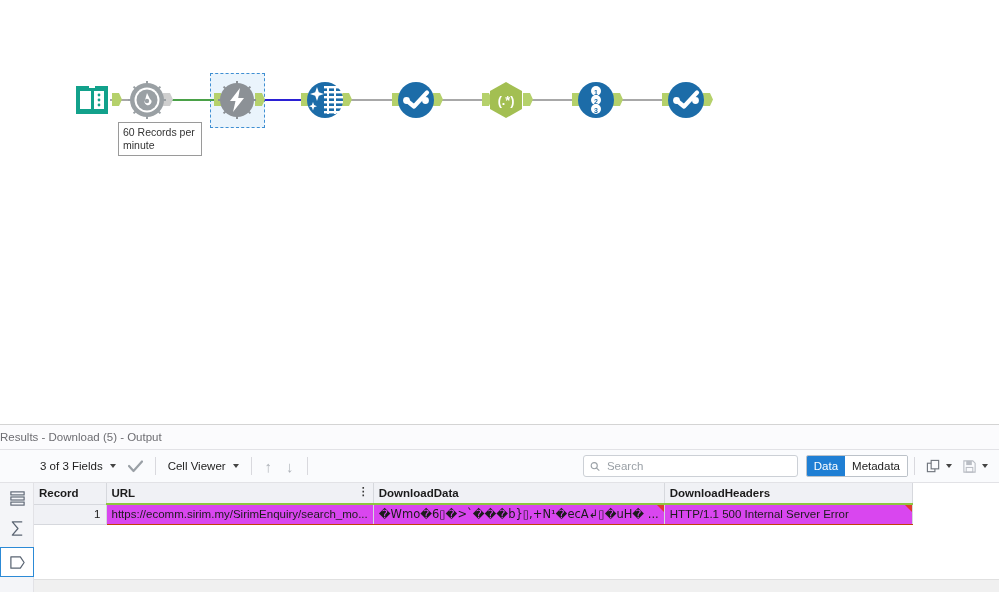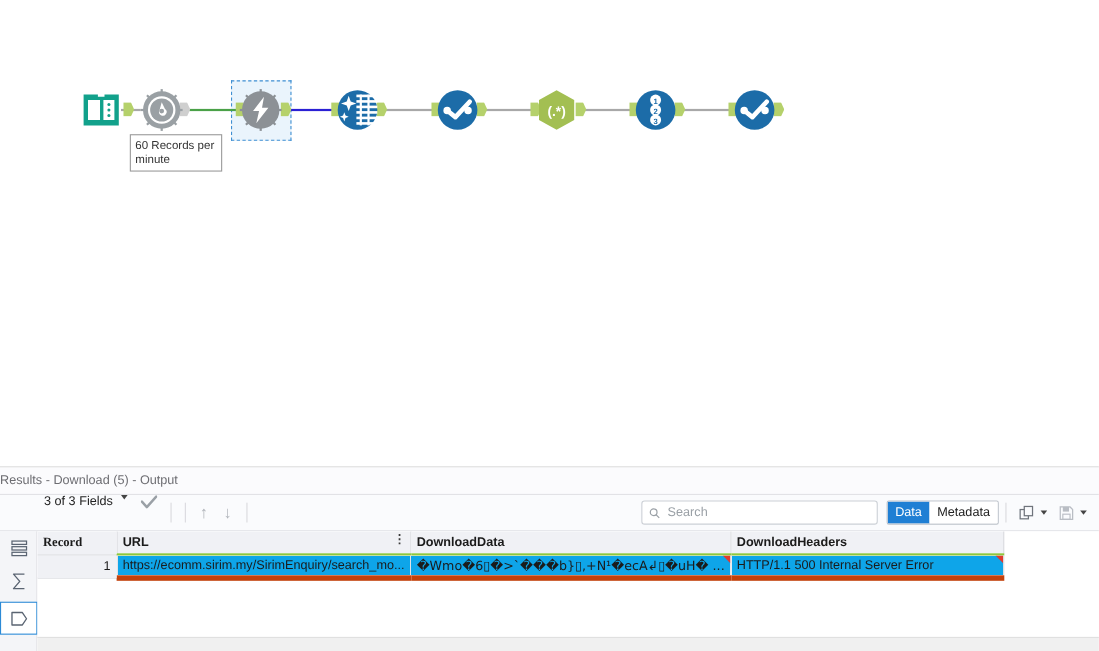--- a/index.html
+++ b/index.html
@@ -83,21 +83,21 @@
 
   #toolbar {
     position: absolute; left: 0; top: 25px;
     width: 999px; height: 33px;
     background: #fafbfd;
     border-bottom: 1px solid #e2e2e6;
     display: flex; align-items: center;
   }
   .tb-left { display: flex; align-items: center; height: 100%; }
   .tb-item {
-    display: flex; align-items: flex-start; gap: 4px;
+    display: flex; align-items: center; gap: 4px;
     font-size: 11.5px; color: #222;
     padding: 0 6px; height: 100%;
   }
   .caret {
     width: 0; height: 0;
     border-left: 3.5px solid transparent;
     border-right: 3.5px solid transparent;
     border-top: 4px solid #444;
     margin-left: 3px;
   }
@@ -167,26 +167,26 @@
     background: #f0f1f5;
     border-right: 1px solid #d6d8dd;
     border-bottom: 2px solid #8dc63f;
     font-size: 11.5px; font-weight: bold; color: #1b1b1b;
     text-align: left; padding: 2px 5px; height: 21px;
     position: relative;
   }
   table.dg th.num { text-align: left; border-bottom: 1px solid #d6d8dd; background:#f0f1f5;}
   table.dg td {
     border-right: 1px solid #d6d8dd;
-    border-bottom: 5px solid #c2410c;
+    border-bottom: 1px solid #c2410c;
     font-size: 11.5px; color: #1b1b1b;
     padding: 2px 5px; height: 20px;
     white-space: nowrap; overflow: hidden;
     position: relative;
-    background: #0ea5e9;
+    background: #d946ef;
   }
   table.dg td.rownum {
     background: #f0f1f5; text-align: right; color: #1b1b1b;
     border-bottom: 1px solid #d6d8dd;
   }
   .colmenu {
     position: absolute; right: 4px; top: 4px;
     color: #3a3a3a; font-size: 11px; line-height: 9px; letter-spacing: 0;
   }
   .redflag {
@@ -366,20 +366,24 @@
         <div class="tb-item">
           <span>3 of 3 Fields</span>
           <span class="caret"></span>
         </div>
         <div class="tb-item check">
           <svg width="15" height="13" viewBox="0 0 15 13">
             <path d="M1 6 L5.5 11 L14 1.5" fill="none" stroke="#9aa0a6" stroke-width="2.2" stroke-linecap="round" stroke-linejoin="round"></path>
           </svg>
         </div>
         <div class="tb-sep"></div>
+        <div class="tb-item">
+          <span>Cell Viewer</span>
+          <span class="caret"></span>
+        </div>
         <div class="tb-sep"></div>
         <div class="arrow-btn">↑</div>
         <div class="arrow-btn">↓</div>
         <div class="tb-sep"></div>
       </div>
 
       <div class="tb-right">
         <div class="search-box">
           <svg width="11" height="11" viewBox="0 0 12 12">
             <circle cx="5" cy="5" r="3.6" fill="none" stroke="#9aa0a6" stroke-width="1.3"></circle>
@@ -428,21 +432,21 @@
           <path d="M2 3 H12 L16 9 L12 15 H2 Z" fill="none" stroke="#5a6472" stroke-width="1.3" stroke-linejoin="round"></path>
         </svg>
       </div>
     </div>
     <div class="rail-lower"></div>
 
     <div id="grid">
       <table class="dg">
         <thead>
           <tr>
-            <th class="num" style="width:72px;font-family:Liberation Serif, serif;">Record</th>
+            <th class="num" style="width:72px;">Record</th>
             <th style="width:248px;">
               <span>URL</span>
               <span class="colmenu">⋮</span>
             </th>
             <th style="width:248px;">DownloadData</th>
             <th style="width:248px;">DownloadHeaders</th>
           </tr>
         </thead>
         <tbody>
           <tr>

